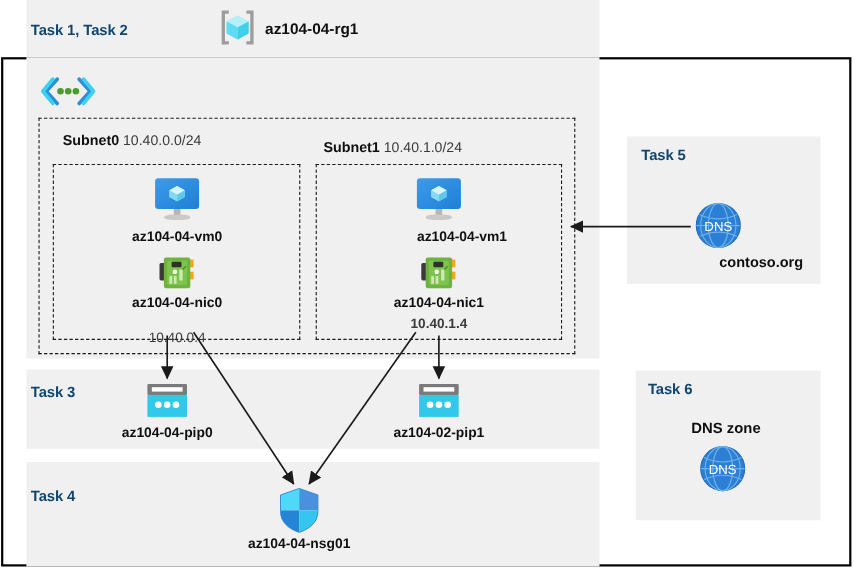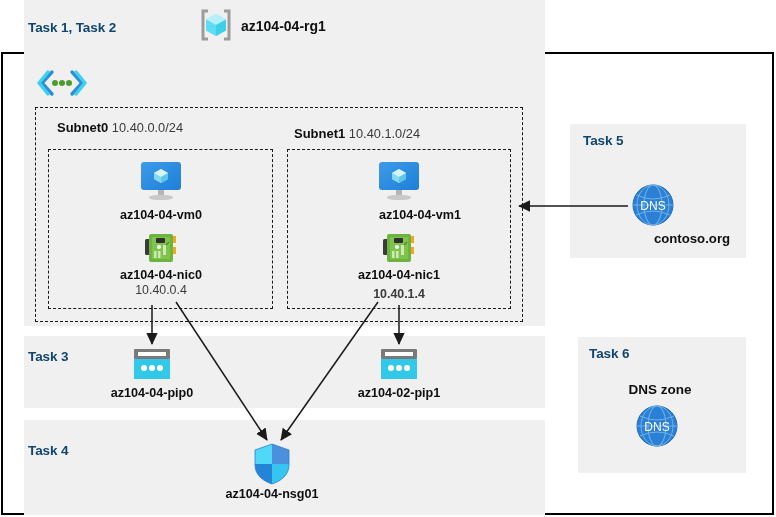--- a/index.html
+++ b/index.html
@@ -171,21 +171,21 @@
       <rect x="9" y="5" width="18" height="22" rx="1" fill="#7ec44c"></rect>
       <rect x="13" y="6" width="9" height="5" rx="1" fill="#2f2f2f"></rect>
       <circle cx="16" cy="15" r="2" fill="#ffffff"></circle>
       <rect x="20" y="13" width="3" height="10" fill="#cfe9b5"></rect>
       <rect x="11" y="19" width="2.5" height="7" fill="#cfe9b5"></rect>
       <rect x="15" y="19" width="2.5" height="7" fill="#cfe9b5"></rect>
       <path d="M23 13 L26 10" stroke="#4c8a2a" stroke-width="1.3" fill="none"></path>
     </svg>
   </div>
   <div class="node-label center" style="left:161px;top:268px;">az104-04-nic0</div>
-  <div class="node-sub center" style="left:161px;top:283px;">10.40.0.4</div>
+  <div class="node-sub center" style="left:161px;top:300px;">10.40.0.4</div>
 
   <div class="sub-title" style="left:294px;top:126px;">
     <b>Subnet1</b><span> </span><span>10.40.1.0/24</span>
   </div>
 
   <div class="icon vm-icon" style="left:376px;top:162px;">
     <div class="vm-screen"></div>
     <div class="vm-cube">
       <svg width="16" height="16" viewBox="0 0 16 16">
         <polygon points="8,1 15,5 15,11 8,15 1,11 1,5" fill="#9fe3f7"></polygon>

